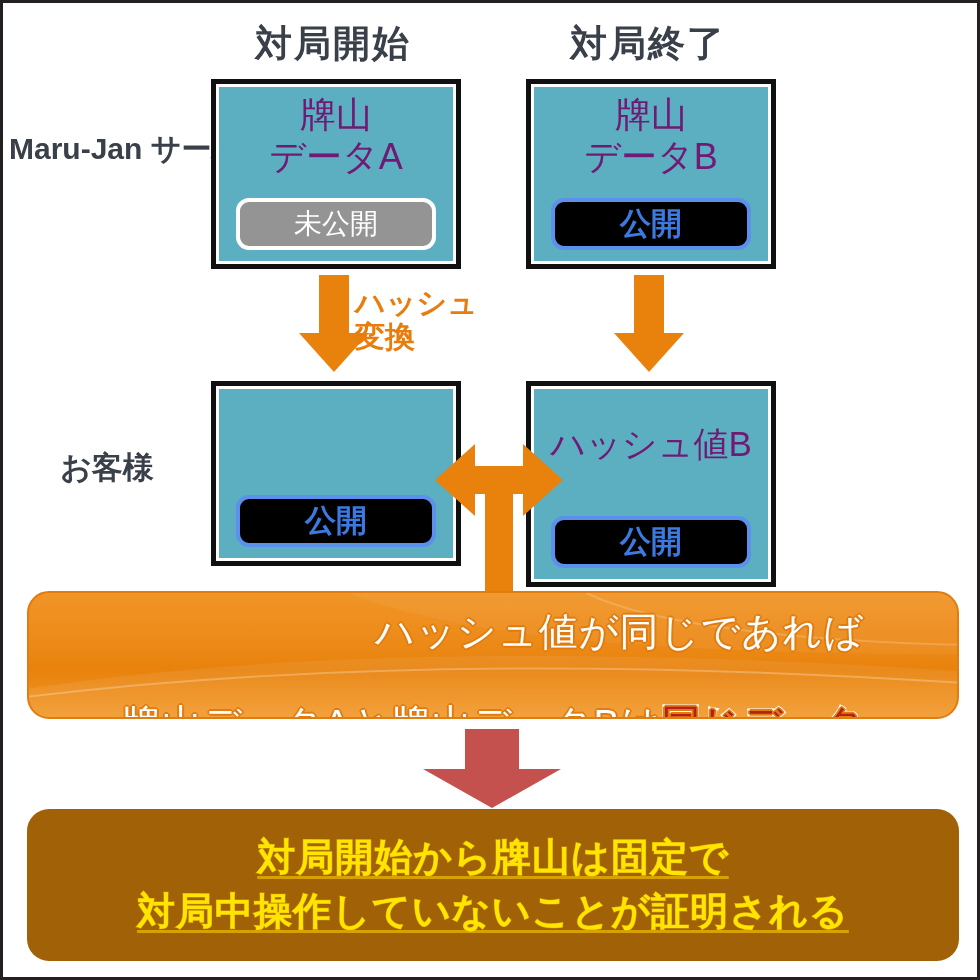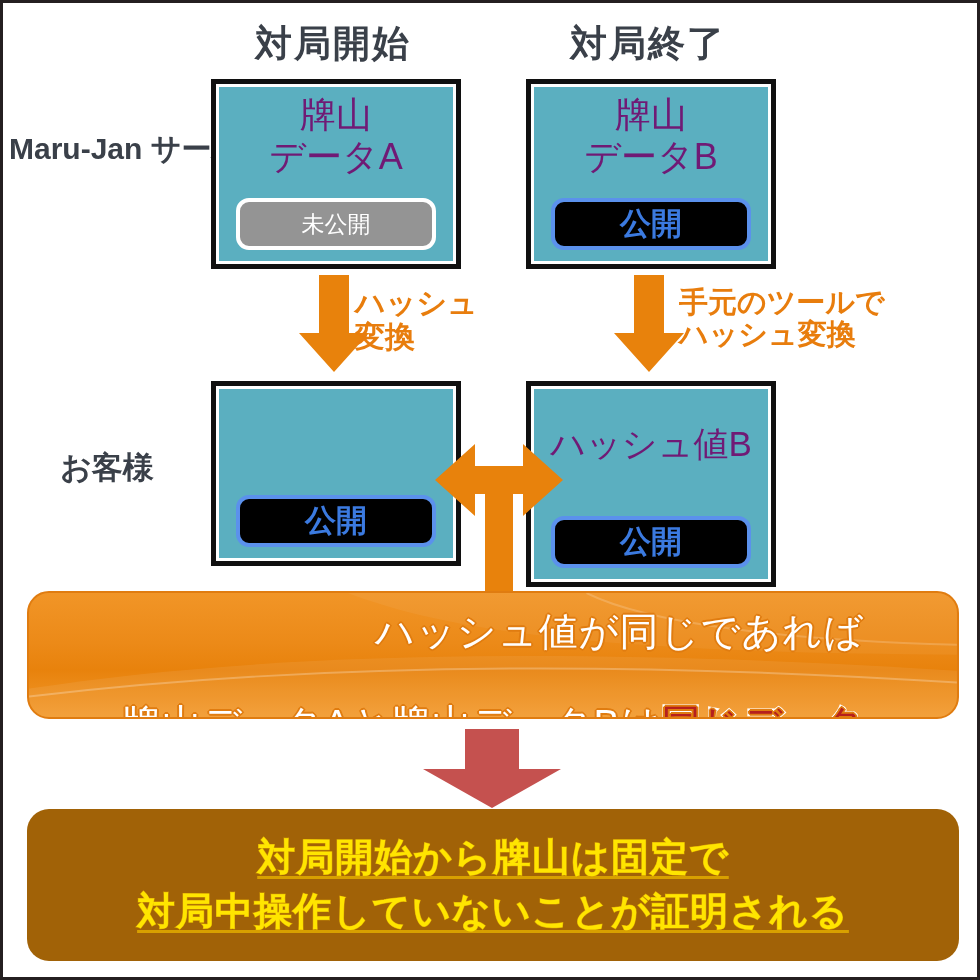--- a/index.html
+++ b/index.html
@@ -85,21 +85,21 @@
     align-items: center;
     justify-content: center;
     font-size: 31px;
     font-weight: bold;
   }
   .badge-private {
     background: #949494;
     border: 4px solid #ffffff;
     color: #ffffff;
     font-weight: normal;
-    font-size: 23px;
+    font-size: 28px;
   }
   .badge-public {
     background: #000000;
     border: 4px solid #5b91ec;
     color: #3b7ae0;
   }
 
   
   .down-arrow {
     position: absolute;
@@ -234,22 +234,20 @@
 
   <svg class="down-arrow" id="arrow-hash-a" viewBox="0 0 74 98">
     <polygon points="22,0 52,0 52,58 72,58 37,97 2,58 22,58" fill="#E8820C"></polygon>
   </svg>
   <div class="arrow-caption" id="cap-hash-a">ハッシュ
 変換</div>
 
   <svg class="down-arrow" id="arrow-hash-b" viewBox="0 0 74 98">
     <polygon points="22,0 52,0 52,58 72,58 37,97 2,58 22,58" fill="#E8820C"></polygon>
   </svg>
-  <div class="arrow-caption" id="cap-hash-b">手元のツールで
-ハッシュ変換</div>
 
   <div class="tbox" id="box-ha">
     <div class="badge badge-public">公開</div>
   </div>
 
   <div class="tbox" id="box-hb">
     <div class="tbox-title single">ハッシュ値B</div>
     <div class="badge badge-public">公開</div>
   </div>
 

